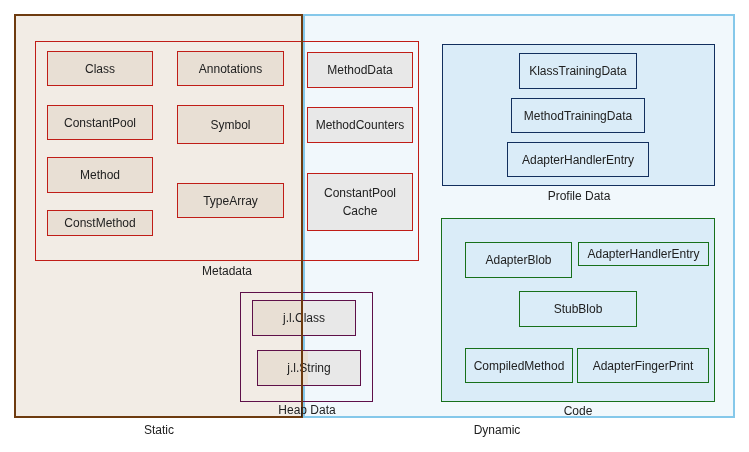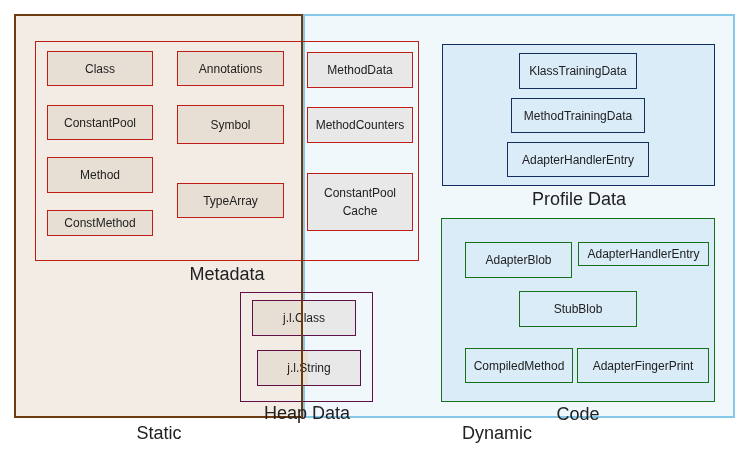--- a/index.html
+++ b/index.html
@@ -30,21 +30,21 @@
     display:flex;align-items:center;justify-content:center;text-align:center;
     font-size:12px;line-height:1.5;padding:2px 3px;
   }
   .n-tan{border-color:var(--red_accent);background:var(--tan_fill);}
   .n-gray{border-color:var(--red_accent);background:var(--gray_fill);}
   .n-split{border-color:var(--purple_accent);background:linear-gradient(90deg,var(--tan_fill) 0 49%,var(--gray_fill) 49%);}
   .n-navy{border-color:var(--navy_accent);background:var(--blue_fill);}
   .n-green{border-color:var(--green_accent);background:var(--blue_fill);}
   .caption{
     position:absolute;transform:translateX(-50%);
-    font-size:18px;white-space:nowrap;color:var(--text_color);
+    font-size:12px;white-space:nowrap;color:var(--text_color);
   }
 </style>
 </head>
 <body>
 
 <div class="canvas">
 
   <div class="region region-dynamic"></div>
   <div class="region region-static-bg"></div>
 

